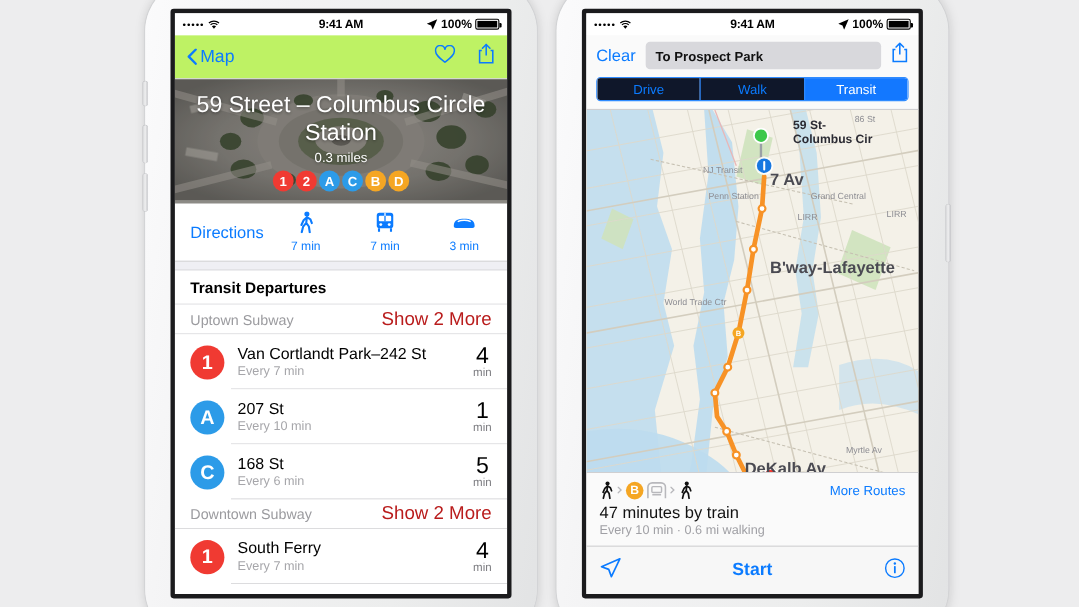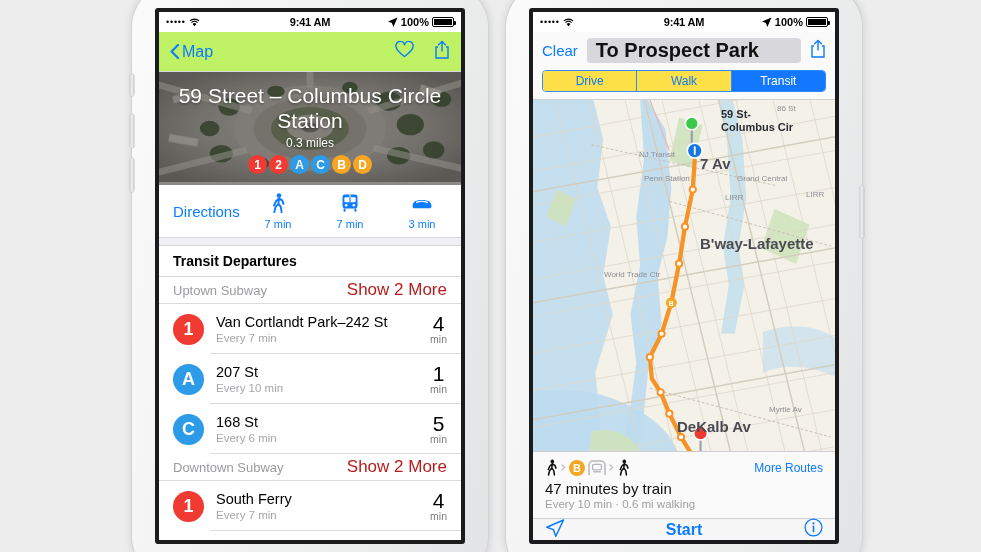--- a/index.html
+++ b/index.html
@@ -122,25 +122,25 @@
   .row-n { font-size: 21px; font-weight: 300; color: #000; line-height: 19px; }
   .row-u { font-size: 10.5px; color: #7c7c80; }
 
   
   .nav-r { background: #fafafa; border-bottom: 1px solid #cfcfd1;
            padding: 6px 9px 7px; flex: 0 0 auto; }
   .srow { display: flex; align-items: center; gap: 9px; }
   .clear { color: #0b7bff; font-size: 15px; }
   .sfield { flex: 1; height: 25px; background: #d8d8dc; border-radius: 4px;
             display: flex; align-items: center; padding: 0 9px;
-            font-size: 20px; font-weight: bold; color: #111; text-align: center; }
+            font-size: 12px; font-weight: bold; color: #111; text-align: center; }
   .seg { display: flex; margin-top: 7px; border: 1px solid #2f8bff;
          border-radius: 4px; overflow: hidden; height: 22px; }
   .seg > div { flex: 1; display: flex; align-items: center; justify-content: center;
-               font-size: 12px; color: #0b7bff; background: #fde047;
+               font-size: 12px; color: #0b7bff; background: #0f172a;
                border-left: 1px solid #2f8bff; }
   .seg > div:first-child { border-left: 0; }
   .seg > div.on { background: #1378ff; color: #fff; }
 
   .map { position: relative; flex: 1 1 auto; overflow: hidden; background: #f2efe6; }
   .map svg { position: absolute; inset: 0; }
   .mlabel { position: absolute; font-size: 8px; color: #8d8d93;
             white-space: nowrap; pointer-events: none; margin-left: 36px; }
   .mlabel.big { font-size: 15px; font-weight: bold; color: #4a4a52; }
   .mlabel.dest { font-size: 11px; font-weight: bold; color: #2b2b33; }
@@ -149,21 +149,21 @@
              padding: 7px 12px 8px; flex: 0 0 auto; }
   .sline { display: flex; align-items: center; }
   .chips { display: flex; align-items: center; gap: 3px; }
   .chip-o { width: 16px; height: 16px; border-radius: 50%; background: #F5A623;
             color:#fff; font-size:11px; font-weight:bold;
             display:flex; align-items:center; justify-content:center; }
   .more { margin-left: auto; font-size: 12px; color: #0b7bff; }
   .sum-t { font-size: 15px; color: #111; margin-top: 4px; }
   .sum-s { font-size: 11.5px; color: #a0a0a5; margin-top: 1px; }
 
-  .startbar { height: 22px; background: #f7f7f7; border-top: 1px solid #cfcfd1;
+  .startbar { height: 44px; background: #f7f7f7; border-top: 1px solid #cfcfd1;
               display: flex; align-items: center; padding: 0 12px;
               position: relative; flex: 0 0 auto; }
   .start-c { position: absolute; left: 0; right: 0; text-align: center;
              font-size: 16px; font-weight: bold; color: #0b7bff; }
 
   .col { display: flex; flex-direction: column; height: 100%; }
 </style>
 </head>
 <body>
 

